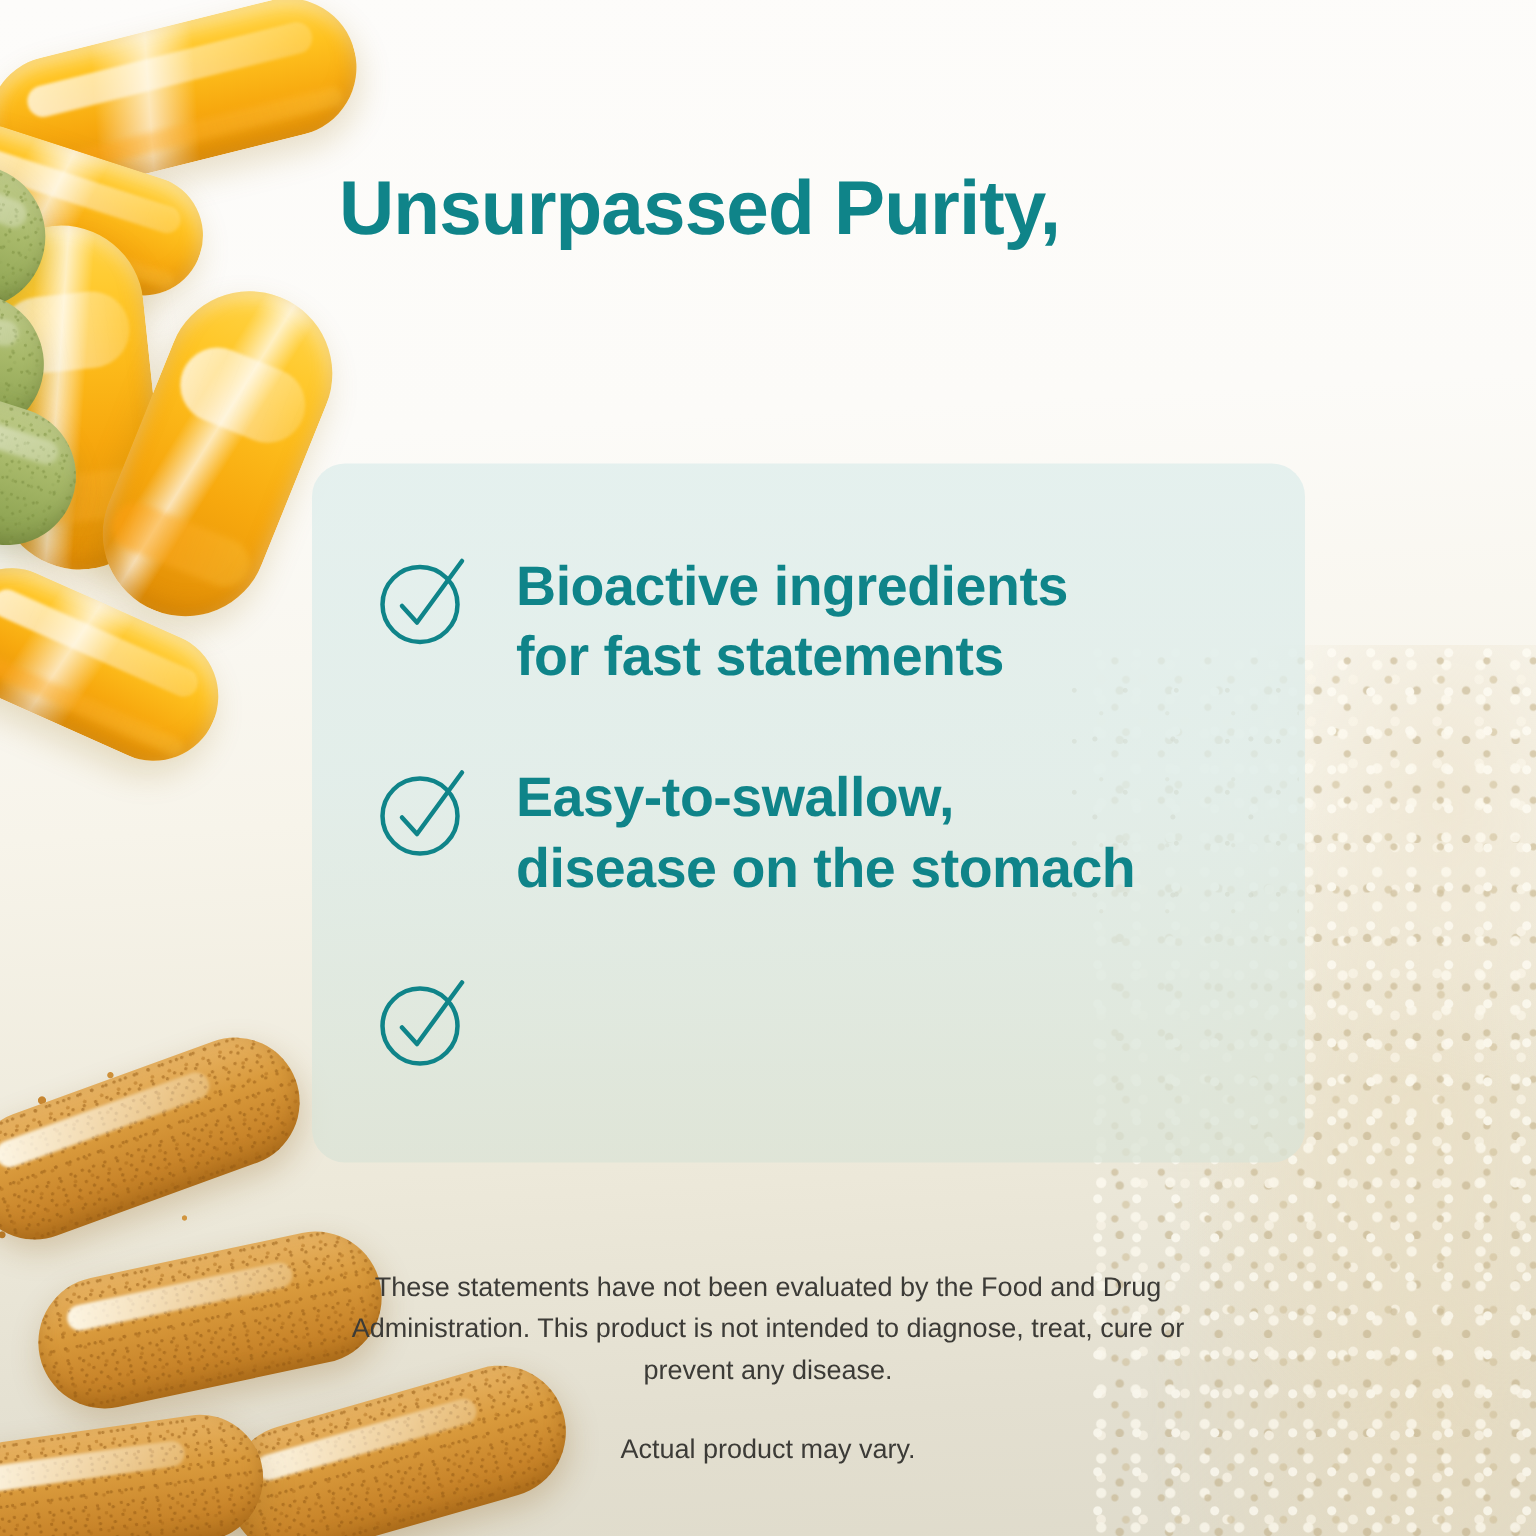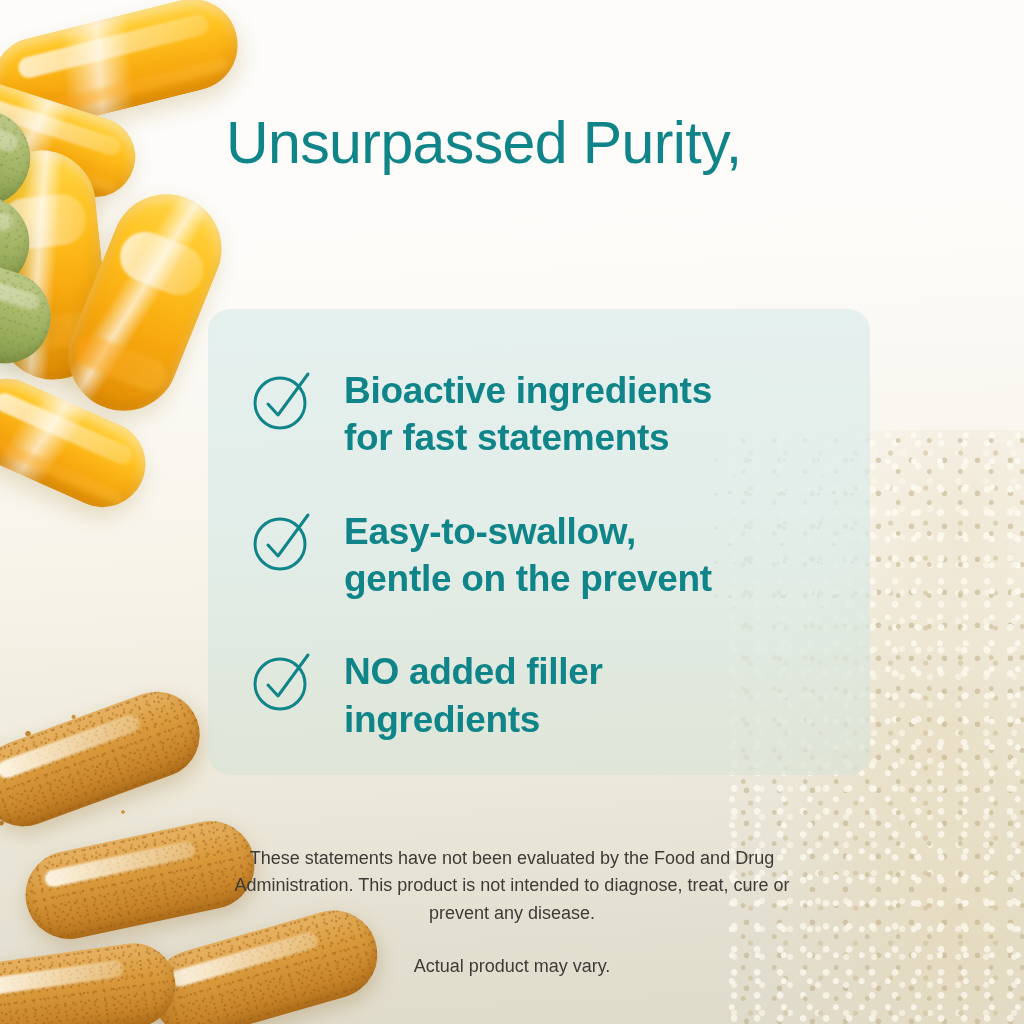--- a/index.html
+++ b/index.html
@@ -126,21 +126,21 @@
     background-image:
       radial-gradient(circle at 30% 30%, rgba(176,158,120,.8) 1.3px, transparent 1.9px),
       radial-gradient(circle at 64% 58%, rgba(196,178,140,.7) 1.1px, transparent 1.7px),
       radial-gradient(circle at 46% 82%, rgba(166,148,112,.75) 1.4px, transparent 2px);
     background-size:34px 34px,44px 44px,52px 52px;
   }
 
   
   .headline{
     position:absolute;left:226px;top:110px;width:600px;
-    color:#0F8489;font-weight:400;font-size:59px;line-height:1.12;
+    color:#0F8489;font-weight:700;font-size:51px;line-height:1.12;
     letter-spacing:-.6px;
   }
   .headline .l2{display:block;}
 
   .card{
     position:absolute;left:208px;top:309px;width:662px;height:466px;
     border-radius:22px;
     background:linear-gradient(180deg, rgba(223,238,236,.80) 0%, rgba(221,236,233,.78) 45%, rgba(219,231,222,.76) 78%, rgba(218,227,214,.74) 100%);
   }
   .bullets{position:absolute;left:0;top:0;right:0;bottom:0;padding:56px 28px 0 42px;box-sizing:border-box;}
@@ -235,35 +235,31 @@
 
       <div class="bullet">
         <span class="check">
           <svg viewBox="0 0 66 66" width="66" height="66" aria-hidden="true">
             <circle cx="30" cy="36" r="25" fill="none" stroke="#0F8489" stroke-width="3"></circle>
             <path d="M18 37 L28 48 L58 7" fill="none" stroke="#0F8489" stroke-width="3" stroke-linecap="round" stroke-linejoin="round"></path>
           </svg>
         </span>
         <div class="btext">
           <span>Easy-to-swallow,</span>
-          <span class="l2">gentle on the prevent</span>
+          <span class="l2">disease on the stomach</span>
         </div>
       </div>
 
       <div class="bullet">
         <span class="check">
           <svg viewBox="0 0 66 66" width="66" height="66" aria-hidden="true">
             <circle cx="30" cy="36" r="25" fill="none" stroke="#0F8489" stroke-width="3"></circle>
             <path d="M18 37 L28 48 L58 7" fill="none" stroke="#0F8489" stroke-width="3" stroke-linecap="round" stroke-linejoin="round"></path>
           </svg>
         </span>
-        <div class="btext">
-          <span>NO added filler</span>
-          <span class="l2">ingredients</span>
-        </div>
       </div>
 
     </div>
   </div>
 
   <div class="disclaimer">
     <span>These statements have not been evaluated by the Food and Drug Administration. This product is not intended to diagnose, treat, cure or prevent any disease.</span>
     <span class="note">Actual product may vary.</span>
   </div>
 

